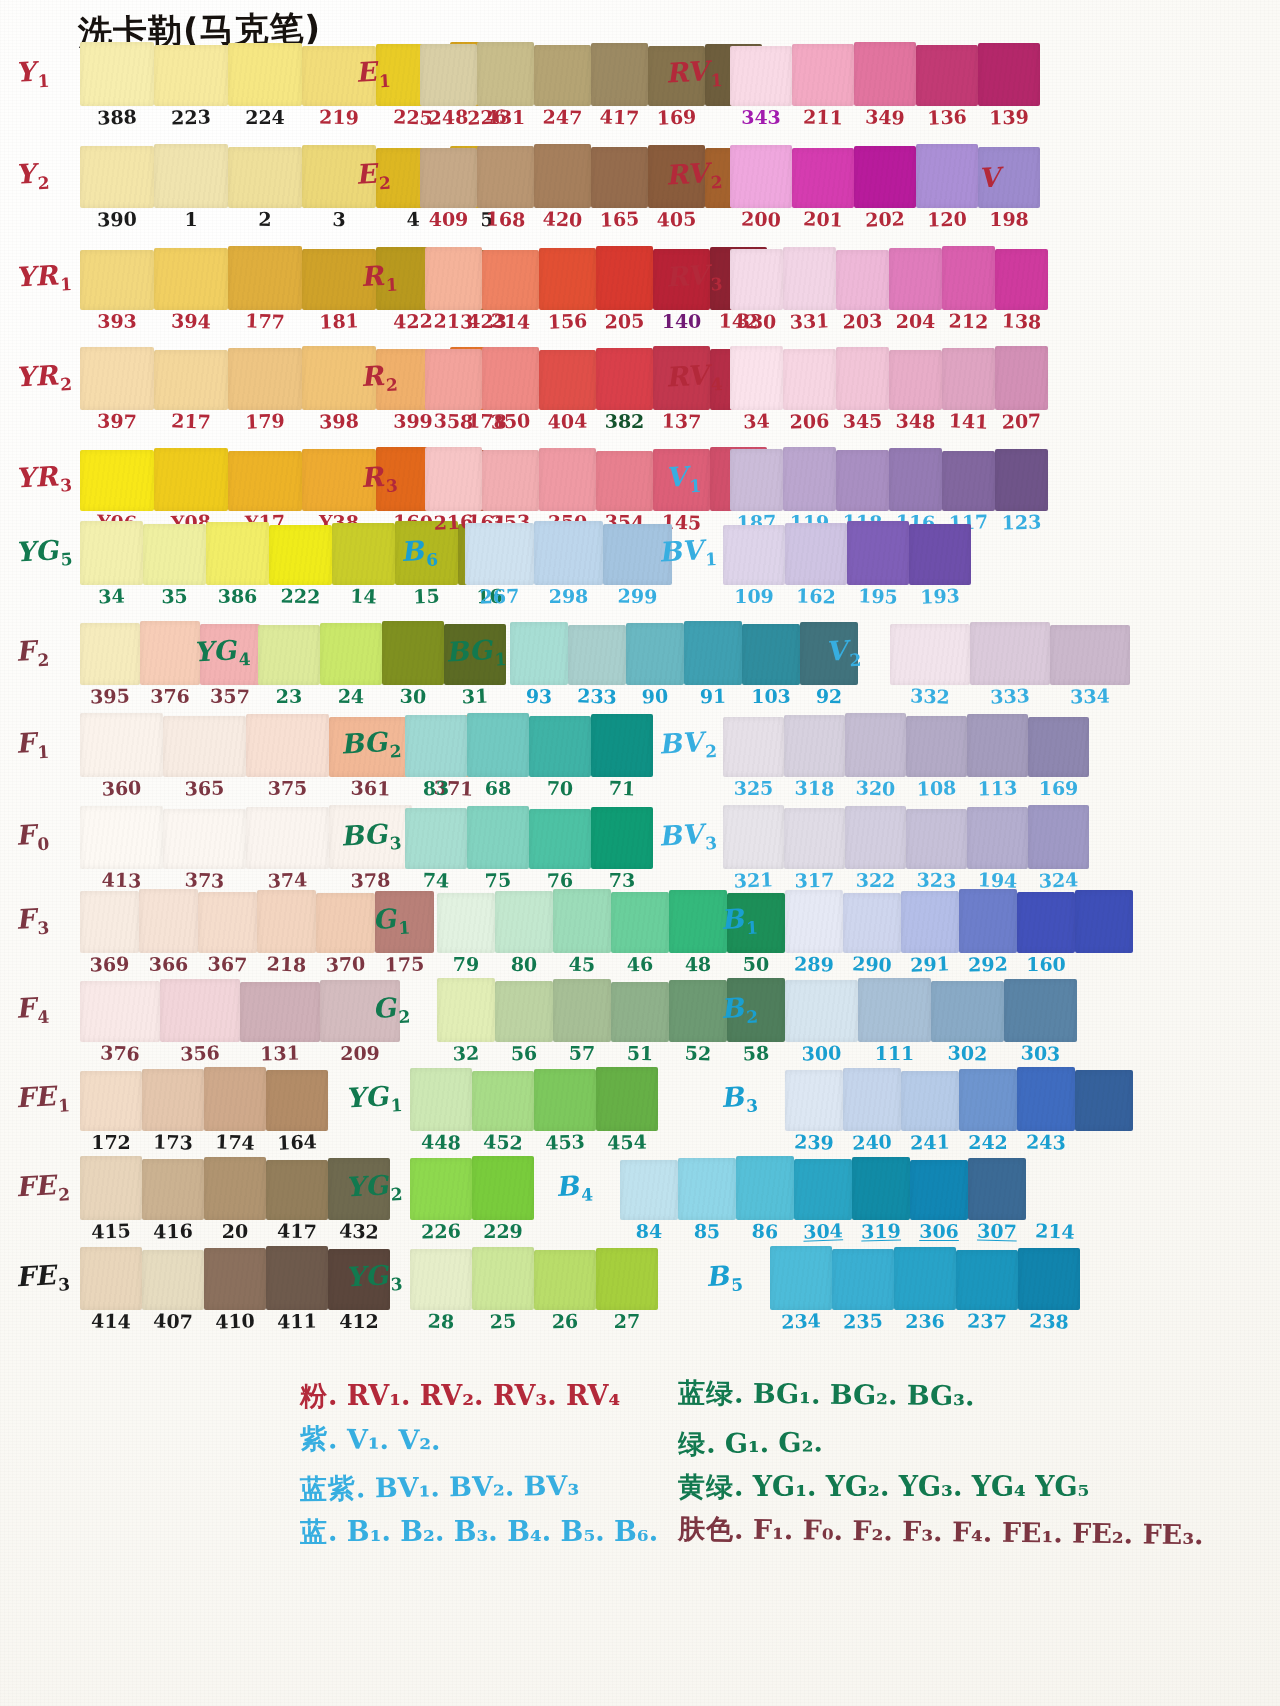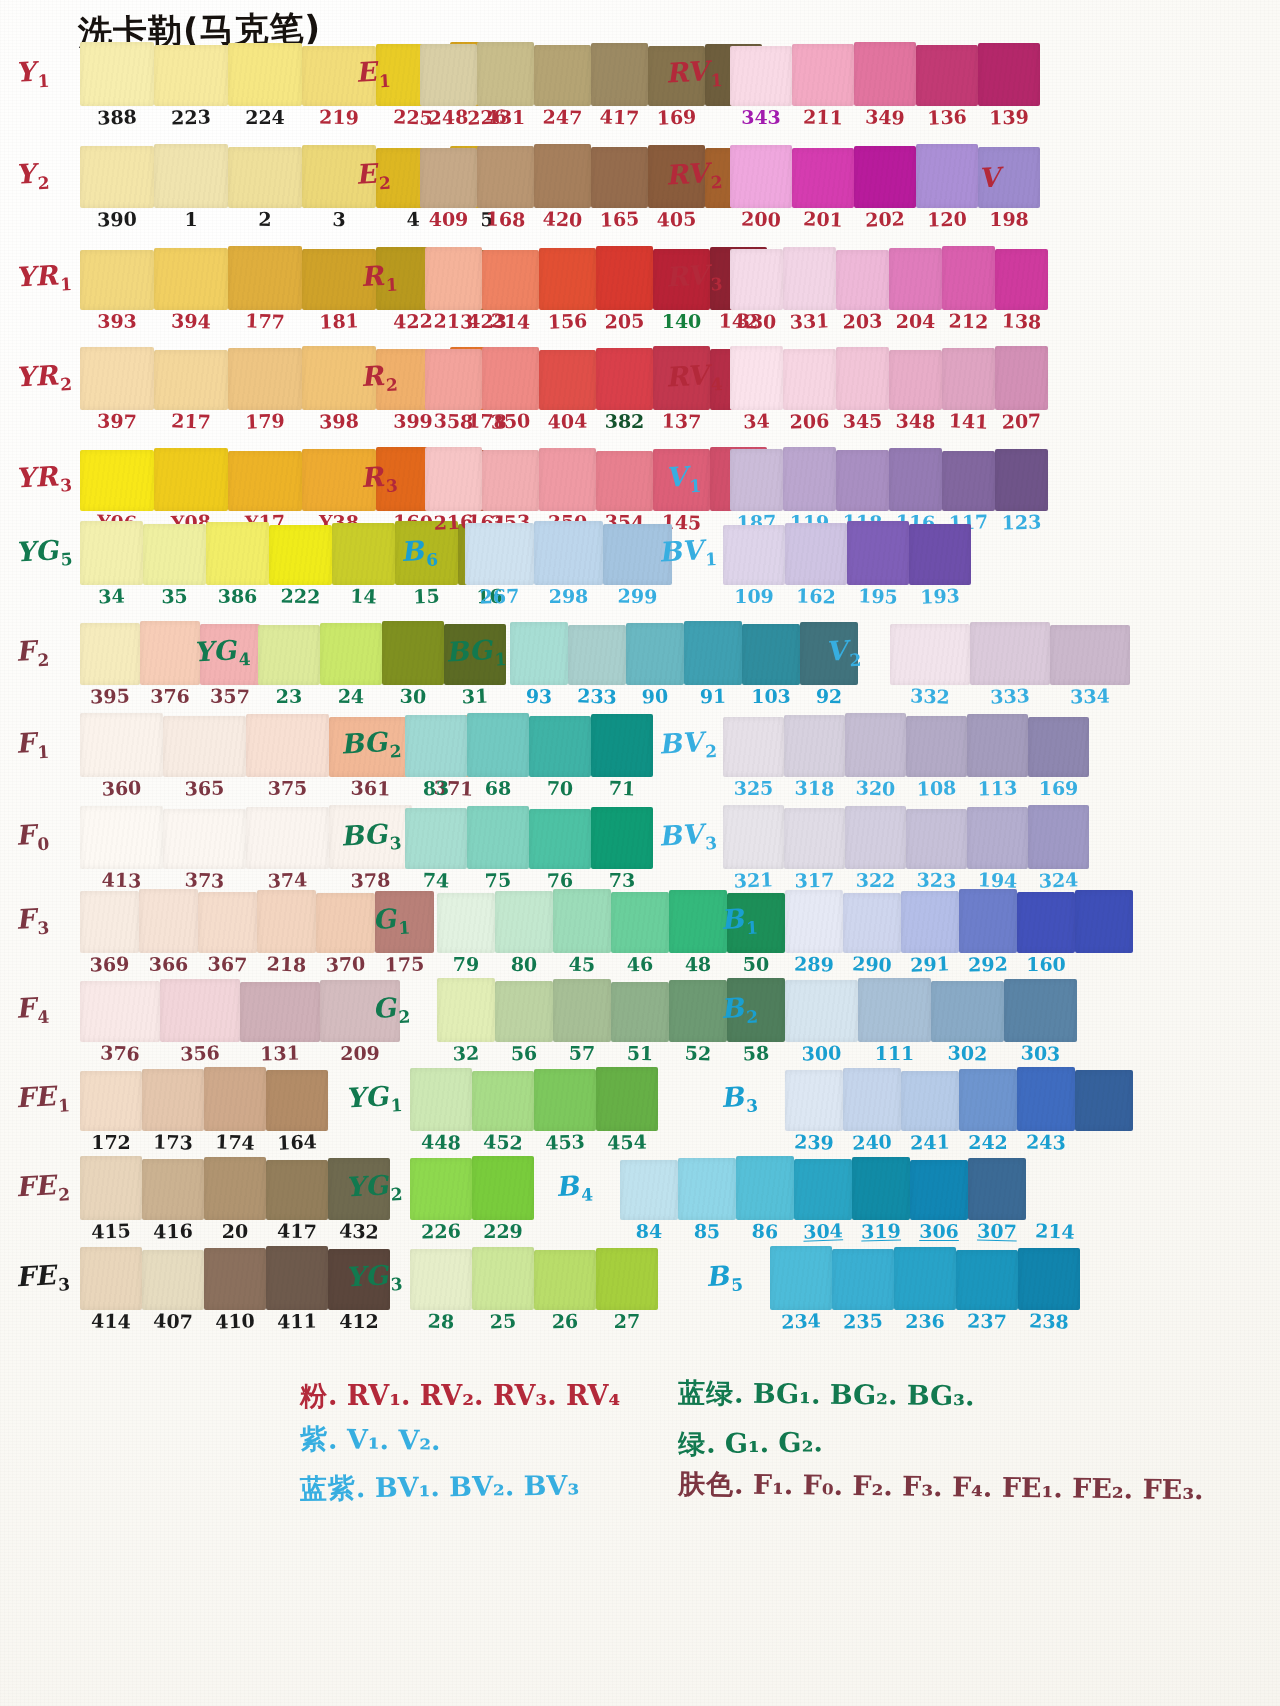--- a/index.html
+++ b/index.html
@@ -663,21 +663,21 @@
           <div class="sw" style="width: 57px; background: rgb(226, 79, 51); margin-top: 0px; height: 62px;"></div>
           <div class="sw" style="width: 57px; background: rgb(216, 57, 47); margin-top: -2px; height: 64px;"></div>
           <div class="sw" style="width: 57px; background: rgb(184, 34, 54); margin-top: 1px; height: 61px;"></div>
           <div class="sw" style="width: 57px; background: rgb(141, 34, 50); margin-top: -1px; height: 63px;"></div>
         </div>
         <div class="codes" style="left: 425px; top: 312px;">
           <div class="code" style="width: 57px; color: rgb(179, 41, 58); transform: rotate(1.1deg);">213</div>
           <div class="code" style="width: 57px; color: rgb(179, 41, 58); transform: rotate(2.2deg);">214</div>
           <div class="code" style="width: 57px; color: rgb(179, 41, 58); transform: rotate(-2.2deg);">156</div>
           <div class="code" style="width: 57px; color: rgb(179, 41, 58); transform: rotate(-1.1deg);">205</div>
-          <div class="code" style="width: 57px; color: #15803d; transform: rotate(0deg); text-align: center;">140</div>
+          <div class="code" style="width: 57px; color: #701a75; transform: rotate(0deg); text-align: center;">140</div>
           <div class="code" style="width: 57px; color: rgb(179, 41, 58); transform: rotate(1.1deg);">142</div>
         </div>
       </div>
       <div class="row">
         <div class="rowlabel" style="left: 363px; top: 362px; color: rgb(179, 41, 58);">R<sub>2</sub></div>
         <div class="strip" style="left: 425px; top: 348px;">
           <div class="sw" style="width: 57px; background: rgb(243, 163, 156); margin-top: 1px; height: 61px;"></div>
           <div class="sw" style="width: 57px; background: rgb(239, 138, 133); margin-top: -1px; height: 63px;"></div>
           <div class="sw" style="width: 57px; background: rgb(224, 79, 73); margin-top: 2px; height: 60px;"></div>
           <div class="sw" style="width: 57px; background: rgb(217, 63, 74); margin-top: 0px; height: 62px;"></div>
@@ -834,20 +834,22 @@
       <div class="row">
         <div class="rowlabel" style="left: 981px; top: 164px; color: rgb(179, 41, 58);">V</div>
       </div>
     </div>
 
   <div class="legend" id="legend">
       <div class="legcol" style="left: 300px; top: 10px;">
         <div class="legline" style="color: rgb(179, 41, 58); transform: rotate(0deg);"><span class="cn">粉</span>. <span>RV₁. RV₂. RV₃. RV₄</span></div>
         <div class="legline" style="color: rgb(55, 174, 224); transform: rotate(0.7deg);"><span class="cn">紫</span>. <span>V₁. V₂.</span></div>
         <div class="legline" style="color: rgb(55, 174, 224); transform: rotate(-0.7deg);"><span class="cn">蓝紫</span>. <span>BV₁. BV₂. BV₃</span></div>
+        <div class="legline" style="color: rgb(55, 174, 224); transform: rotate(0deg);"><span class="cn">蓝</span>. <span>B₁. B₂. B₃. B₄. B₅. B₆.</span></div>
       </div>
       <div class="legcol" style="left: 678px; top: 10px;">
         <div class="legline" style="color: rgb(18, 121, 79); transform: rotate(0.7deg);"><span class="cn">蓝绿</span>. <span>BG₁. BG₂. BG₃.</span></div>
         <div class="legline" style="color: rgb(18, 121, 79); transform: rotate(-0.7deg);"><span class="cn">绿</span>. <span>G₁. G₂.</span></div>
+        <div class="legline" style="color: rgb(18, 121, 79); transform: rotate(0deg);"><span class="cn">黄绿</span>. <span>YG₁. YG₂. YG₃. YG₄ YG₅</span></div>
         <div class="legline" style="color: rgb(124, 54, 66); transform: rotate(0.7deg);"><span class="cn">肤色</span>. <span>F₁. F₀. F₂. F₃. F₄.  FE₁. FE₂. FE₃.</span></div>
       </div>
     </div>
 </div>
 
 </body></html>

